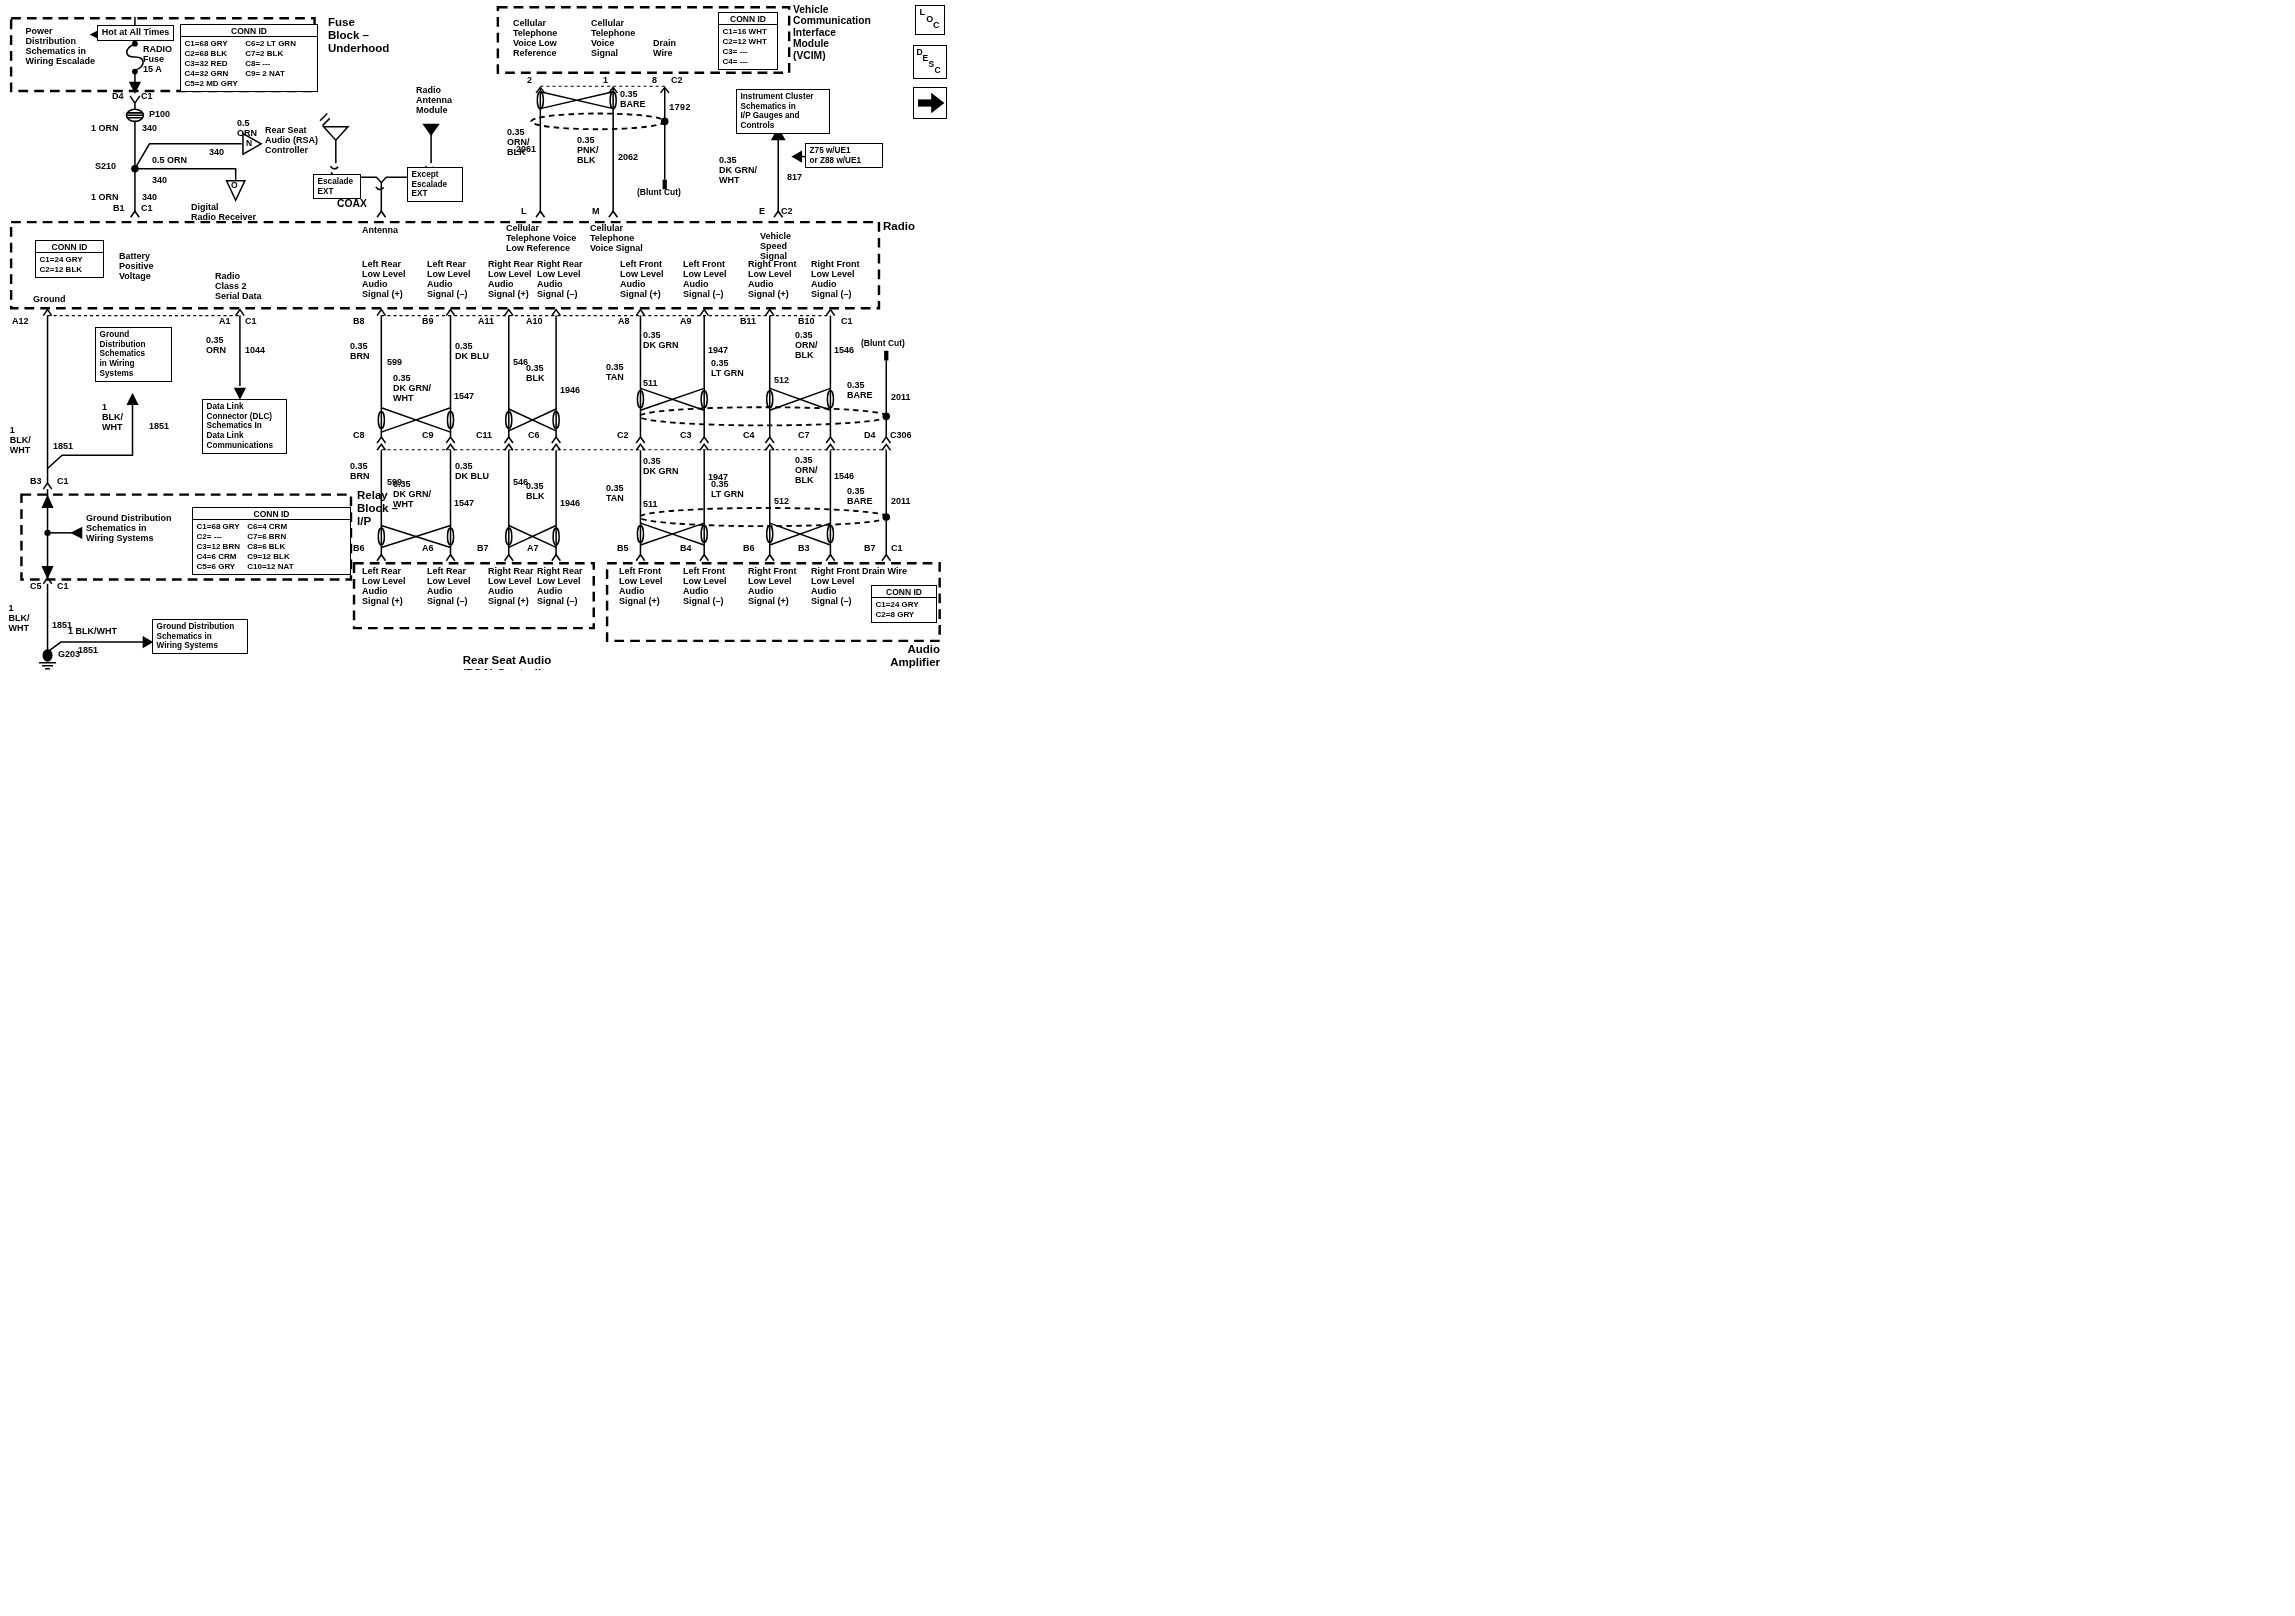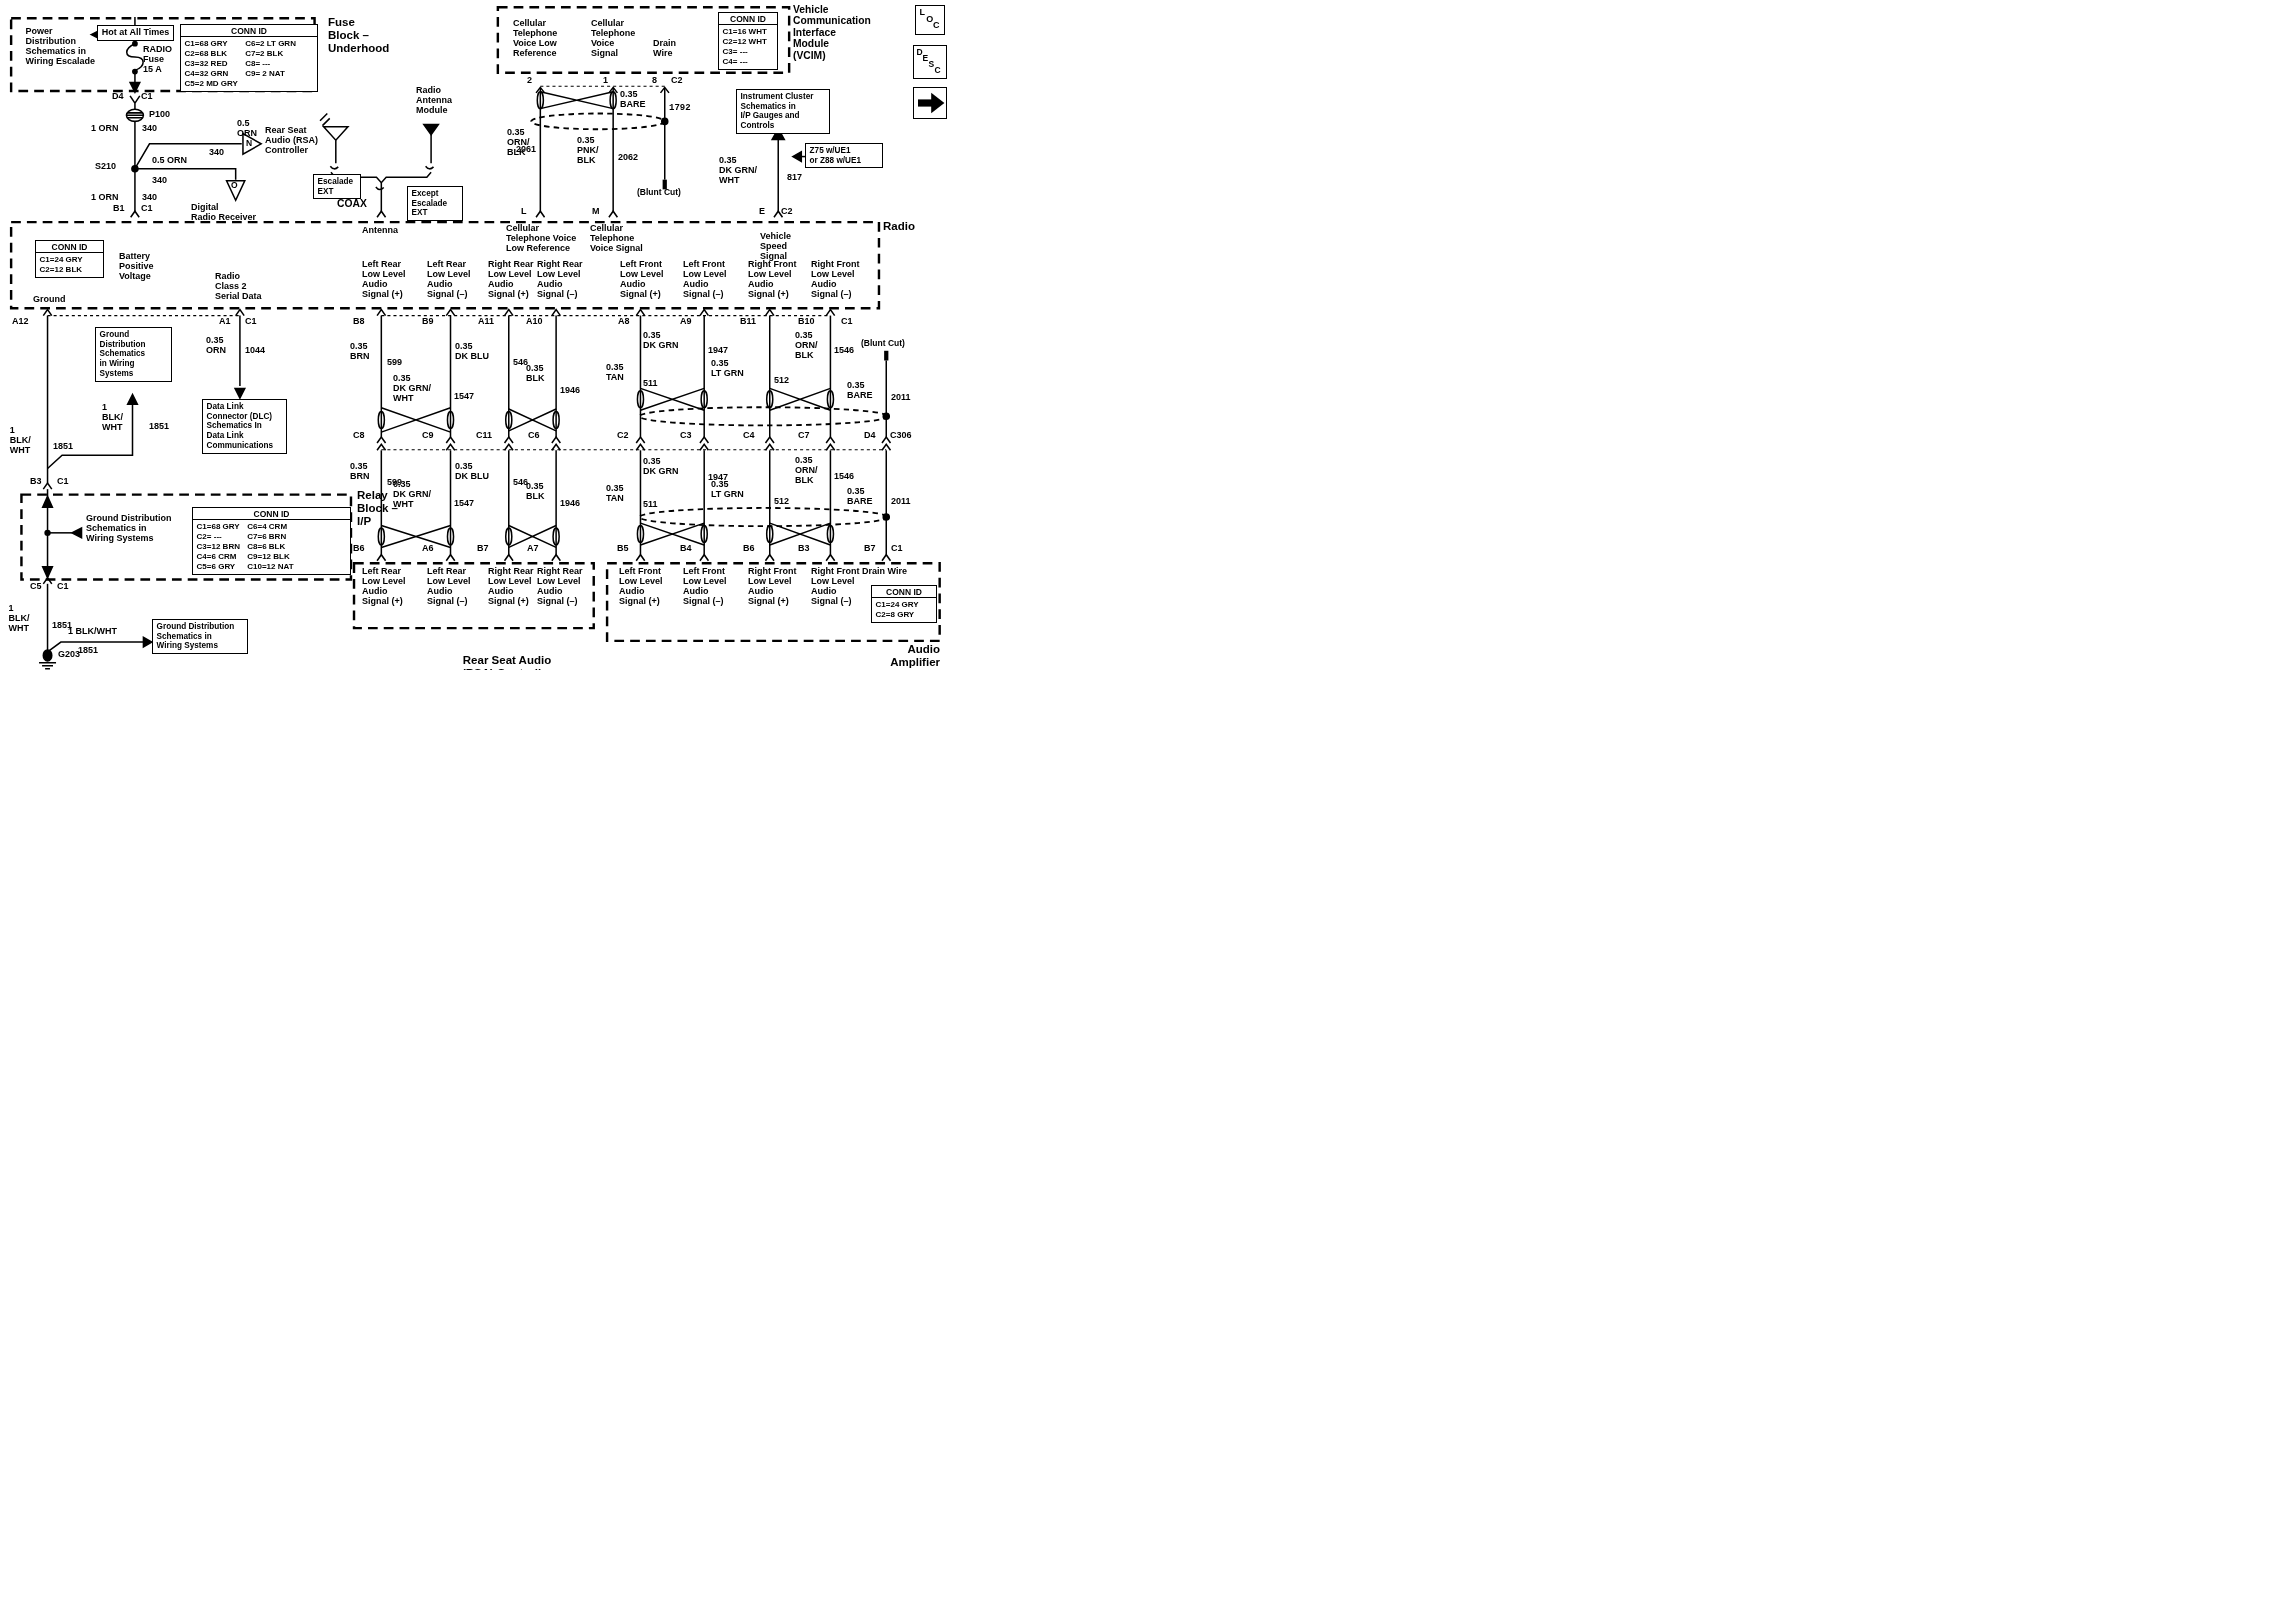--- a/index.html
+++ b/index.html
@@ -252,21 +252,21 @@
 <div class="t" style="left:91px;top:192px;">1 ORN</div>
 <div class="t" style="left:142px;top:192px;">340</div>
 <div class="t" style="left:113px;top:203px;">B1</div>
 <div class="t" style="left:141px;top:203px;">C1</div>
 
 <div class="t" style="left:416px;top:85px;">Radio
 Antenna
 Module</div>
 <div class="solidbox refbox" style="left:313px;top:174px;width:39px;">Escalade
 EXT</div>
-<div class="solidbox refbox" style="left:407px;top:186px;width:47px;">Except
+<div class="solidbox refbox" style="left:407px;top:167px;width:47px;">Except
 Escalade
 EXT</div>
 <div class="t f17" style="left:337px;top:198px;">COAX</div>
 
 <div class="t" style="left:513px;top:18px;">Cellular
 Telephone
 Voice Low
 Reference</div>
 <div class="t" style="left:591px;top:18px;">Cellular
 Telephone

